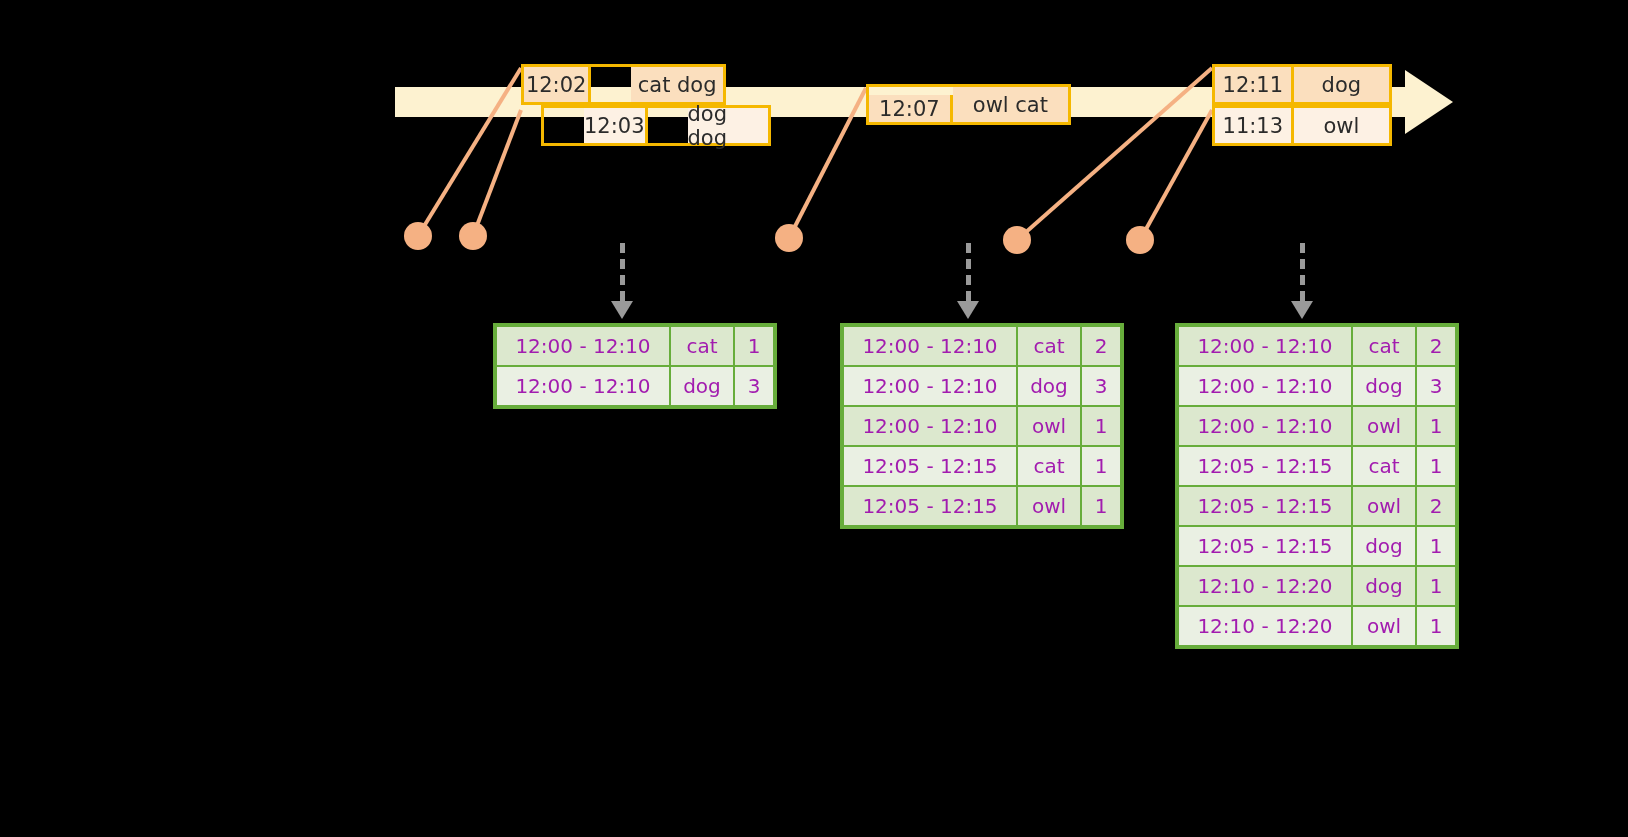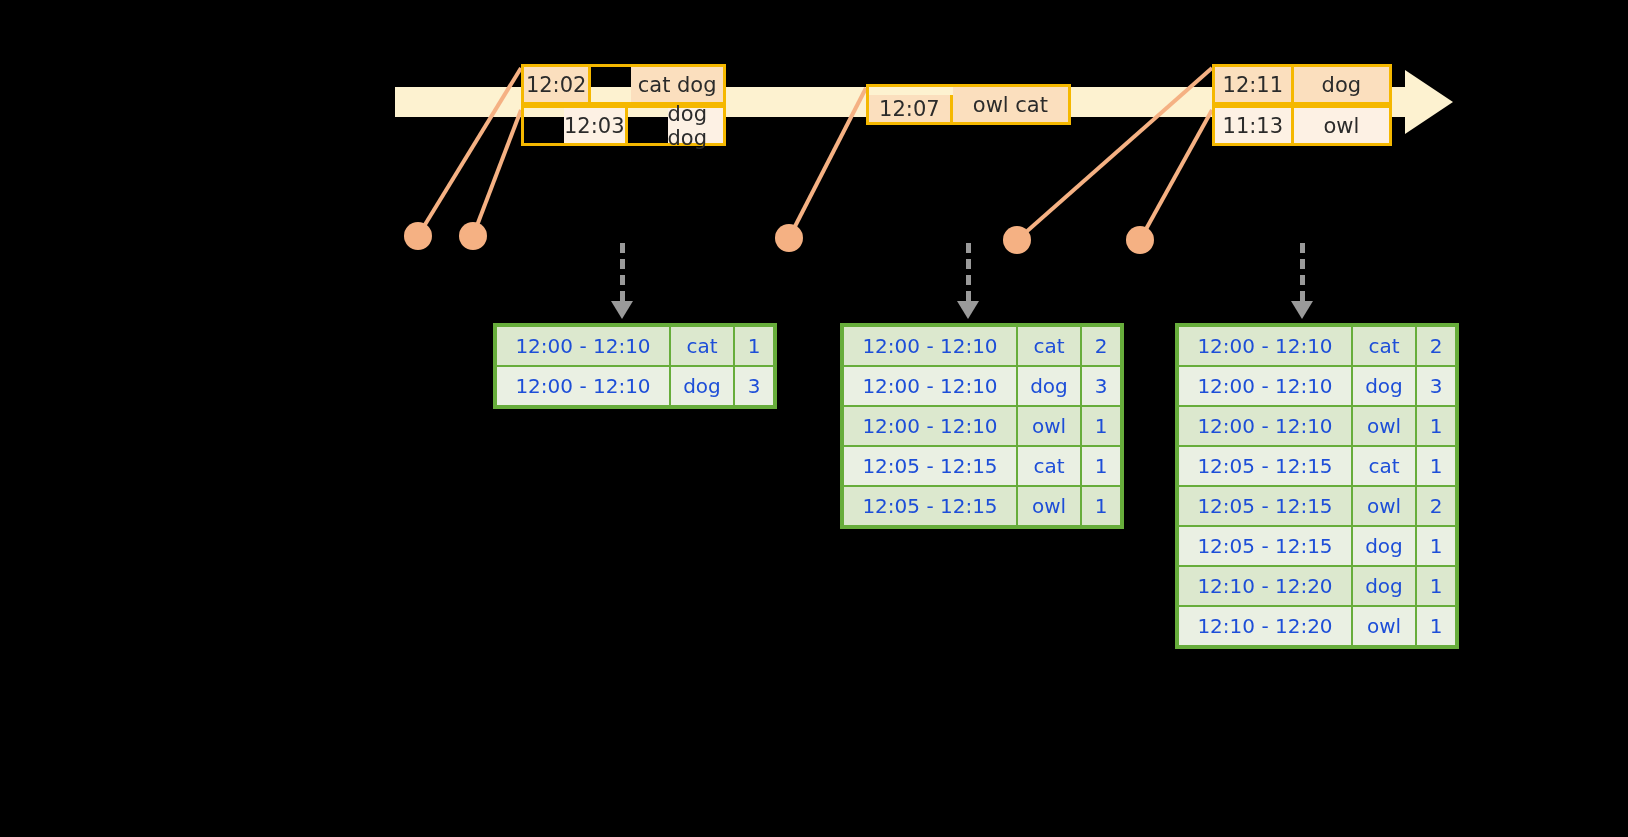--- a/index.html
+++ b/index.html
@@ -16,21 +16,21 @@
   
   .ev{position:absolute;border:3px solid #F5B800;box-sizing:border-box;display:flex;}
   .ev .cell{display:flex;align-items:center;justify-content:center;
             font-size:21px;color:#2b2b2b;box-sizing:border-box;}
   .ev .cell.time{border-right:3px solid #F5B800;}
   .ev.dark .cell{background:#FBDFBE;}
   .ev.light .cell{background:#FDF1E4;}
 
   
   #ev-1a{left:521px;top:64px;width:205px;height:41px;}
-  #ev-1b{left:521px;top:105px;width:205px;height:41px;padding-left:40px;}
+  #ev-1b{left:541px;top:105px;width:230px;height:41px;padding-left:40px;}
   #ev-1a .time,#ev-1b .time{width:85px;}
   #ev-1a .val,#ev-1b .val{width:117px;margin-left:40px;}
 
   
   #ev-2{left:866px;top:84px;width:205px;height:41px;}
   #ev-2 .time{width:85px;margin-top:8px;}
   #ev-2 .val{width:117px;}
 
   
   #ev-3a{left:1212px;top:64px;width:180px;height:41px;}
@@ -38,21 +38,21 @@
   #ev-3a .time,#ev-3b .time{width:80px;}
   #ev-3a .val,#ev-3b .val{width:97px;}
 
   
   .dot{position:absolute;width:28px;height:28px;border-radius:50%;background:#F5B183;}
   svg.links{position:absolute;left:0;top:0;width:1628px;height:837px;pointer-events:none;}
 
   
   .tbl{position:absolute;border:3px solid #67AD3B;box-sizing:border-box;background:#67AD3B;}
   .row{display:flex;}
-  .row .c{font-size:20px;color:#1d4ed8;display:flex;align-items:center;justify-content:center;
+  .row .c{font-size:20px;color:#a21caf;display:flex;align-items:center;justify-content:center;
           height:38px;box-sizing:border-box;margin:1px;}
   .row.a .c{background:#DCE8CE;}
   .row.b .c{background:#EAF0E3;}
   .row .c.win{width:172px;}
   .row .c.key{width:62px;}
   .row .c.cnt{width:38px;}
 
   #tbl-1{left:493px;top:323px;}
   #tbl-2{left:840px;top:323px;}
   #tbl-3{left:1175px;top:323px;}

